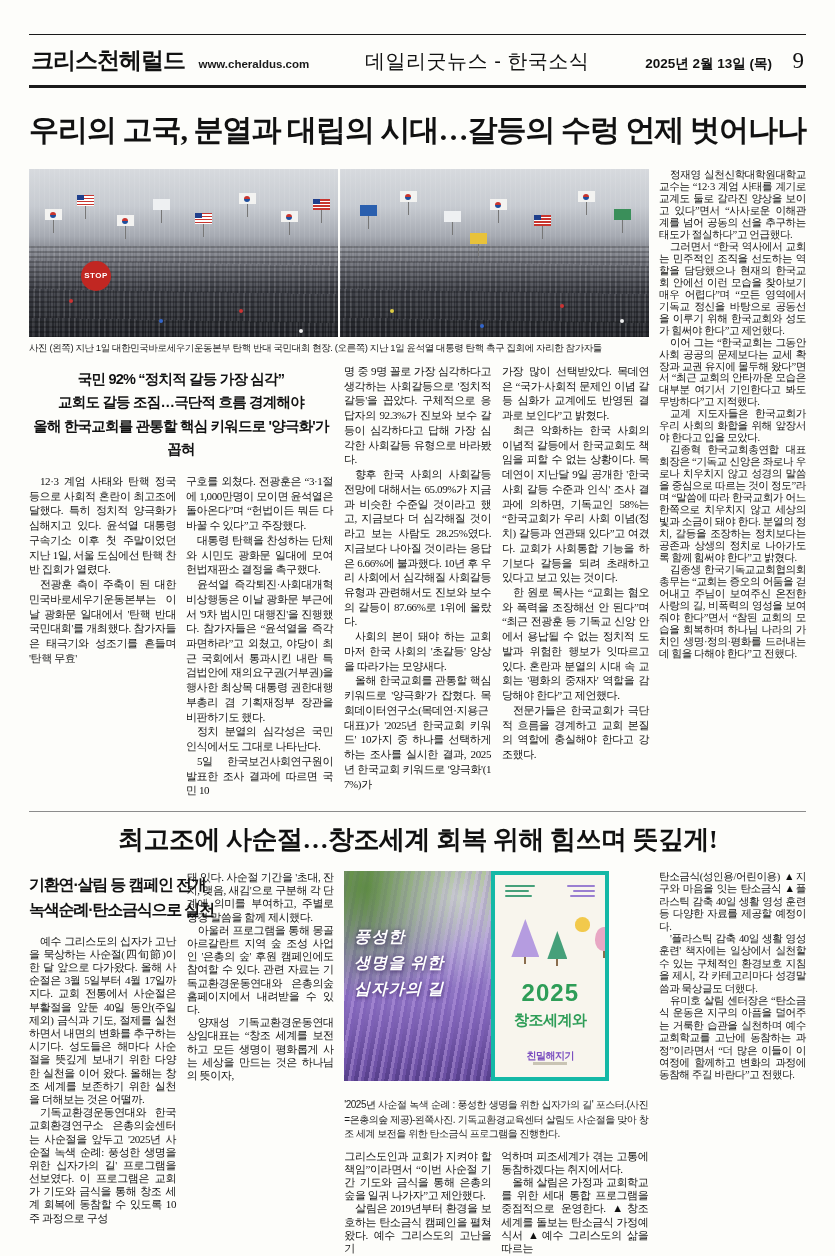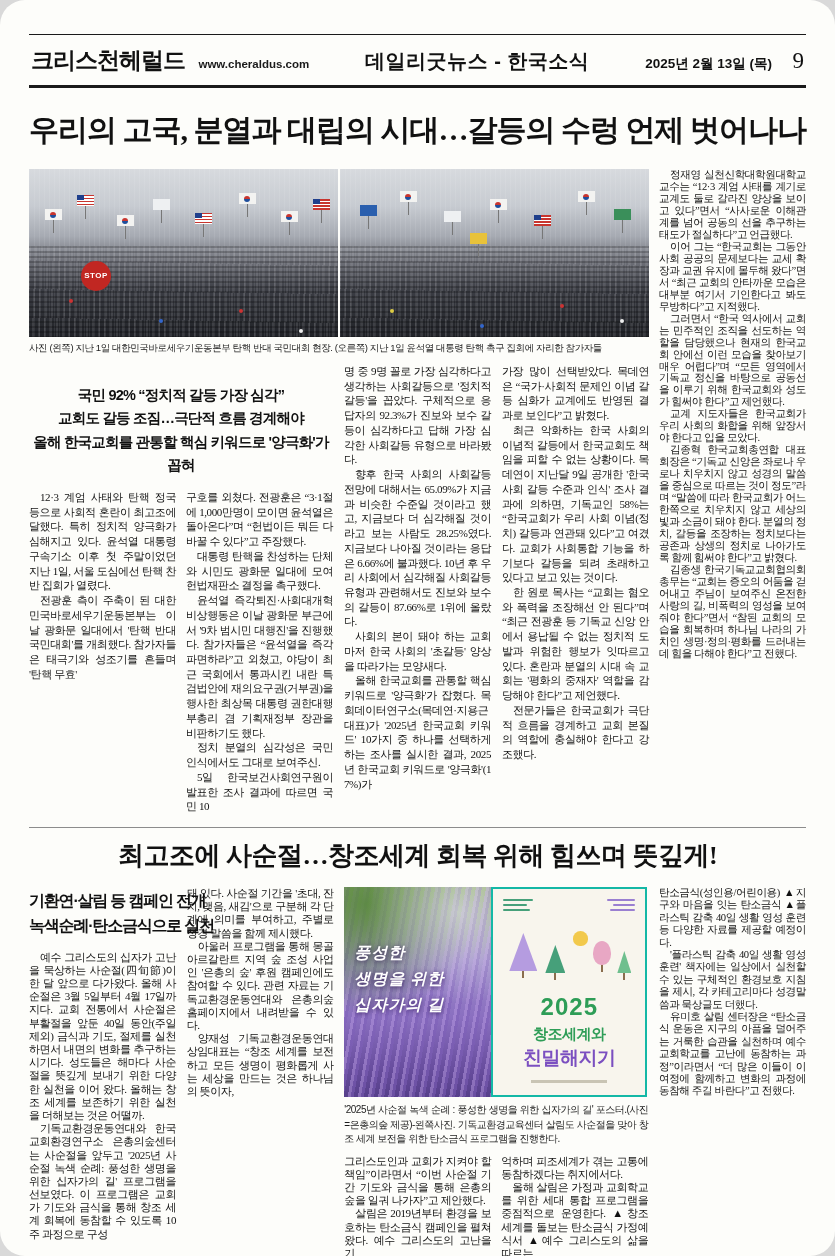--- a/index.html
+++ b/index.html
@@ -1,24 +1,24 @@
 <!DOCTYPE html>
 <html><head>
 <meta charset="utf-8">
 <style>
   html,body{margin:0;padding:0;background:#d9d9d9;}
   .page{position:relative;width:835px;height:1256px;margin:0 auto;background:#fdfdfa;color:#111;
-        font-family:"Liberation Sans",sans-serif;overflow:hidden;border-radius:25px;}
+        font-family:"Liberation Sans",sans-serif;overflow:hidden;}
 
   
   .masthead{margin:34px 29px 0;border-top:1.5px solid #1a1a1a;border-bottom:3px solid #1a1a1a;
             display:flex;align-items:baseline;padding:10px 2px 9px;}
   .brand{font-weight:700;font-size:23px;letter-spacing:-1px;}
   .site{font-weight:700;font-size:11.5px;margin-left:9px;color:#1a1a1a;}
-  .section{flex:1;text-align:center;font-weight:700;font-size:20px;letter-spacing:0.5px;}
+  .section{flex:1;text-align:center;font-weight:400;font-size:20px;letter-spacing:0.5px;}
   .date{font-weight:700;font-size:13.5px;}
   .pageno{font-family:"Liberation Serif",serif;font-size:23px;margin-left:16px;font-weight:400;}
 
   
   .a1-head{margin:22px 29px 18px;text-align:center;font-family:"Liberation Serif",serif;
            font-weight:700;font-size:30px;letter-spacing:-1px;white-space:nowrap;}
   .a2-head{margin:10px 29px 14px;text-align:center;font-family:"Liberation Serif",serif;
            font-weight:700;font-size:26px;letter-spacing:-0.5px;white-space:nowrap;}
 
   
@@ -50,21 +50,21 @@
   .us{background:repeating-linear-gradient(180deg,#c8352e 0 1.5px,#fff 1.5px 3px);}
   .us::before{content:"";position:absolute;width:7px;height:5px;background:#1f3f8c;left:0;top:0;}
   .blueflag{background:#2a5fae;} .whiteflag{background:#eef0f2;}
   .greenflag{background:#3a8f5a;} .yellowflag{background:#e8c23a;}
   .stop{position:absolute;left:52px;top:92px;width:30px;height:30px;border-radius:50%;background:#c12722;
         color:#fff;font:700 8px/30px "Liberation Sans",sans-serif;text-align:center;letter-spacing:.5px;z-index:2;}
   .d{position:absolute;width:4px;height:4px;border-radius:50%;z-index:2;}
   .cap1{margin:5px 0 0;font-size:9.5px;letter-spacing:-0.4px;color:#1c1c1c;white-space:nowrap;overflow:hidden;}
   .a1-body{display:flex;gap:11px;margin-top:9px;}
   .pair{width:304px;flex:0 0 304px;}
-  .subhead1{padding:4px 0 12px;margin-top:16px;}
+  .subhead1{padding:4px 0 12px;}
   .subhead1 p{margin:0;text-align:center;font-weight:700;font-size:14.5px;line-height:1.62;letter-spacing:-0.8px;}
   .pair-cols{display:flex;gap:10px;}
 
   .divider{border:none;border-top:1px solid #8c8c8c;margin:13px 29px 9px;}
 
   
   .a2{display:flex;justify-content:space-between;margin:4px 29px 0;}
   .colwrap{width:147px;flex:0 0 147px;}
   .subhead2{margin:2px 0 12px;}
   .subhead2 p{margin:0;font-weight:700;font-size:16px;line-height:1.55;letter-spacing:-1.2px;white-space:nowrap;}
@@ -72,32 +72,32 @@
   .imgs{display:flex;}
   .lavender{position:relative;width:147px;height:210px;overflow:hidden;
     background:
       radial-gradient(circle at 78% 12%,rgba(235,235,242,.6),transparent 42%),
       radial-gradient(circle at 15% 8%,rgba(92,138,66,.95),transparent 48%),
       repeating-linear-gradient(100deg,rgba(176,146,219,.55) 0 3px,rgba(126,95,185,.5) 3px 6px,transparent 6px 10px),
       linear-gradient(180deg,#8fae6b 0%,#9d8cc9 35%,#8a6fc0 62%,#6a4fa0 85%,#563f8a 100%);}
   .lav-text{position:absolute;left:10px;top:56px;}
   .lav-text p{margin:0 0 5px;font:italic 700 16px "Liberation Serif",serif;color:#fff;
       letter-spacing:1px;text-shadow:0 1px 5px rgba(55,28,95,.95);}
-  .poster{position:relative;width:156px;height:210px;background:#f8f5ed;border:2px solid #14b8a6;
+  .poster{position:relative;width:118px;height:210px;background:#f8f5ed;border:4px solid #14b8a6;
       box-sizing:border-box;overflow:hidden;}
   .tbar{position:absolute;height:2px;border-radius:1px;}
   .tri{position:absolute;clip-path:polygon(50% 0,100% 100%,0 100%);}
   .trunk{position:absolute;width:2px;height:7px;background:#8a6d4e;}
   .roundtree{position:absolute;border-radius:50% 50% 45% 45%;}
   .p-year{position:absolute;left:0;right:0;top:104px;text-align:center;font-weight:700;font-size:24px;
       letter-spacing:1px;}
   .p-t1{position:absolute;left:0;right:0;top:136px;text-align:center;font-weight:700;font-size:15px;letter-spacing:-0.5px;}
-  .p-t2{position:absolute;left:0;right:0;top:156px;text-align:center;font-weight:700;font-size:19px;letter-spacing:-0.5px;}
+  .p-t2{position:absolute;left:0;right:0;top:174px;text-align:center;font-weight:700;font-size:10px;letter-spacing:-0.5px;}
   .p-foot{position:absolute;left:38px;right:38px;bottom:12px;height:3px;background:#c9c4b4;}
-  .cap2{margin:6px 0 8px;font-size:10px;line-height:1.45;letter-spacing:-0.5px;text-align:justify;
+  .cap2{margin:17px 0 8px;font-size:10px;line-height:1.45;letter-spacing:-0.5px;text-align:justify;
         word-break:break-all;color:#1c1c1c;}
   .mid-cols{display:flex;gap:10px;}
 </style>
 </head>
 <body>
 
 <div class="page">
 
   <header class="masthead">
     <div>
@@ -156,43 +156,43 @@
             </div>
           <div class="pair-cols">
             <div class="col bodytext">
                 <p>12·3 계엄 사태와 탄핵 정국 등으로 사회적 혼란이 최고조에 달했다. 특히 정치적 양극화가 심해지고 있다. 윤석열 대통령 구속기소 이후 첫 주말이었던 지난 1일, 서울 도심에선 탄핵 찬반 집회가 열렸다.</p>
                 <p>전광훈 측이 주축이 된 대한민국바로세우기운동본부는 이날 광화문 일대에서 '탄핵 반대 국민대회'를 개최했다. 참가자들은 태극기와 성조기를 흔들며 '탄핵 무효'</p>
               </div>
             <div class="col bodytext cont">
                 <p>구호를 외쳤다. 전광훈은 “3·1절에 1,000만명이 모이면 윤석열은 돌아온다”며 “헌법이든 뭐든 다 바꿀 수 있다”고 주장했다.</p>
                 <p>대통령 탄핵을 찬성하는 단체와 시민도 광화문 일대에 모여 헌법재판소 결정을 촉구했다.</p>
                 <p>윤석열 즉각퇴진·사회대개혁 비상행동은 이날 광화문 부근에서 '9차 범시민 대행진'을 진행했다. 참가자들은 “윤석열을 즉각 파면하라”고 외쳤고, 야당이 최근 국회에서 통과시킨 내란 특검법안에 재의요구권(거부권)을 행사한 최상목 대통령 권한대행 부총리 겸 기획재정부 장관을 비판하기도 했다.</p>
-                <p>정치 분열의 심각성은 국민 인식에서도 그대로 보여주신.</p>
+                <p>정치 분열의 심각성은 국민 인식에서도 그대로 나타난다.</p>
                 <p>5일 한국보건사회연구원이 발표한 조사 결과에 따르면 국민 10</p>
               </div>
           </div>
         </div>
         <div class="col bodytext cont">
             <p>명 중 9명 꼴로 가장 심각하다고 생각하는 사회갈등으로 '정치적 갈등'을 꼽았다. 구체적으로 응답자의 92.3%가 진보와 보수 갈등이 심각하다고 답해 가장 심각한 사회갈등 유형으로 바라봤다.</p>
             <p>향후 한국 사회의 사회갈등 전망에 대해서는 65.09%가 지금과 비슷한 수준일 것이라고 했고, 지금보다 더 심각해질 것이라고 보는 사람도 28.25%였다. 지금보다 나아질 것이라는 응답은 6.66%에 불과했다. 10년 후 우리 사회에서 심각해질 사회갈등 유형과 관련해서도 진보와 보수의 갈등이 87.66%로 1위에 올랐다.</p>
             <p>사회의 본이 돼야 하는 교회마저 한국 사회의 '초갈등' 양상을 따라가는 모양새다.</p>
             <p>올해 한국교회를 관통할 핵심 키워드로 '양극화'가 잡혔다. 목회데이터연구소(목데연·지용근 대표)가 '2025년 한국교회 키워드' 10가지 중 하나를 선택하게 하는 조사를 실시한 결과, 2025년 한국교회 키워드로 '양극화'(17%)가</p>
           </div>
         <div class="col bodytext cont">
             <p>가장 많이 선택받았다. 목데연은 “국가·사회적 문제인 이념 갈등 심화가 교계에도 반영된 결과로 보인다”고 밝혔다.</p>
             <p>최근 악화하는 한국 사회의 이념적 갈등에서 한국교회도 책임을 피할 수 없는 상황이다. 목데연이 지난달 9일 공개한 '한국사회 갈등 수준과 인식' 조사 결과에 의하면, 기독교인 58%는 “한국교회가 우리 사회 이념(정치) 갈등과 연관돼 있다”고 여겼다. 교회가 사회통합 기능을 하기보다 갈등을 되려 초래하고 있다고 보고 있는 것이다.</p>
             <p>한 원로 목사는 “교회는 혐오와 폭력을 조장해선 안 된다”며 “최근 전광훈 등 기독교 신앙 안에서 용납될 수 없는 정치적 도발과 위험한 행보가 잇따르고 있다. 혼란과 분열의 시대 속 교회는 '평화의 중재자' 역할을 감당해야 한다”고 제언했다.</p>
             <p>전문가들은 한국교회가 극단적 흐름을 경계하고 교회 본질의 역할에 충실해야 한다고 강조했다.</p>
           </div>
       </div>
     </div>
     <div class="col bodytext tight">
         <p>정재영 실천신학대학원대학교 교수는 “12·3 계엄 사태를 계기로 교계도 둘로 갈라진 양상을 보이고 있다”면서 “사사로운 이해관계를 넘어 공동의 선을 추구하는 태도가 절실하다”고 언급했다.</p>
+        <p>그러면서 “한국 역사에서 교회는 민주적인 조직을 선도하는 역할을 담당했으나 현재의 한국교회 안에선 이런 모습을 찾아보기 매우 어렵다”며 “모든 영역에서 기독교 정신을 바탕으로 공동선을 이루기 위해 한국교회와 성도가 힘써야 한다”고 제언했다.</p>
         <p>이어 그는 “한국교회는 그동안 사회 공공의 문제보다는 교세 확장과 교권 유지에 몰두해 왔다”면서 “최근 교회의 안타까운 모습은 대부분 여기서 기인한다고 봐도 무방하다”고 지적했다.</p>
-        <p>그러면서 “한국 역사에서 교회는 민주적인 조직을 선도하는 역할을 담당했으나 현재의 한국교회 안에선 이런 모습을 찾아보기 매우 어렵다”며 “모든 영역에서 기독교 정신을 바탕으로 공동선을 이루기 위해 한국교회와 성도가 힘써야 한다”고 제언했다.</p>
         <p>교계 지도자들은 한국교회가 우리 사회의 화합을 위해 앞장서야 한다고 입을 모았다.</p>
         <p>김종혁 한국교회총연합 대표회장은 “기독교 신앙은 좌로나 우로나 치우치지 않고 성경의 말씀을 중심으로 따르는 것이 정도”라며 “말씀에 따라 한국교회가 어느 한쪽으로 치우치지 않고 세상의 빛과 소금이 돼야 한다. 분열의 정치, 갈등을 조장하는 정치보다는 공존과 상생의 정치로 나아가도록 함께 힘써야 한다”고 밝혔다.</p>
         <p>김종생 한국기독교교회협의회 총무는 “교회는 증오의 어둠을 걷어내고 주님이 보여주신 온전한 사랑의 길, 비폭력의 영성을 보여줘야 한다”면서 “참된 교회의 모습을 회복하며 하나님 나라의 가치인 생명·정의·평화를 드러내는 데 힘을 다해야 한다”고 전했다.</p>
       </div>
   </section>
 
   <hr class="divider">
 
   <h2 class="a2-head">최고조에 사순절…창조세계 회복 위해 힘쓰며 뜻깊게!</h2>
 

